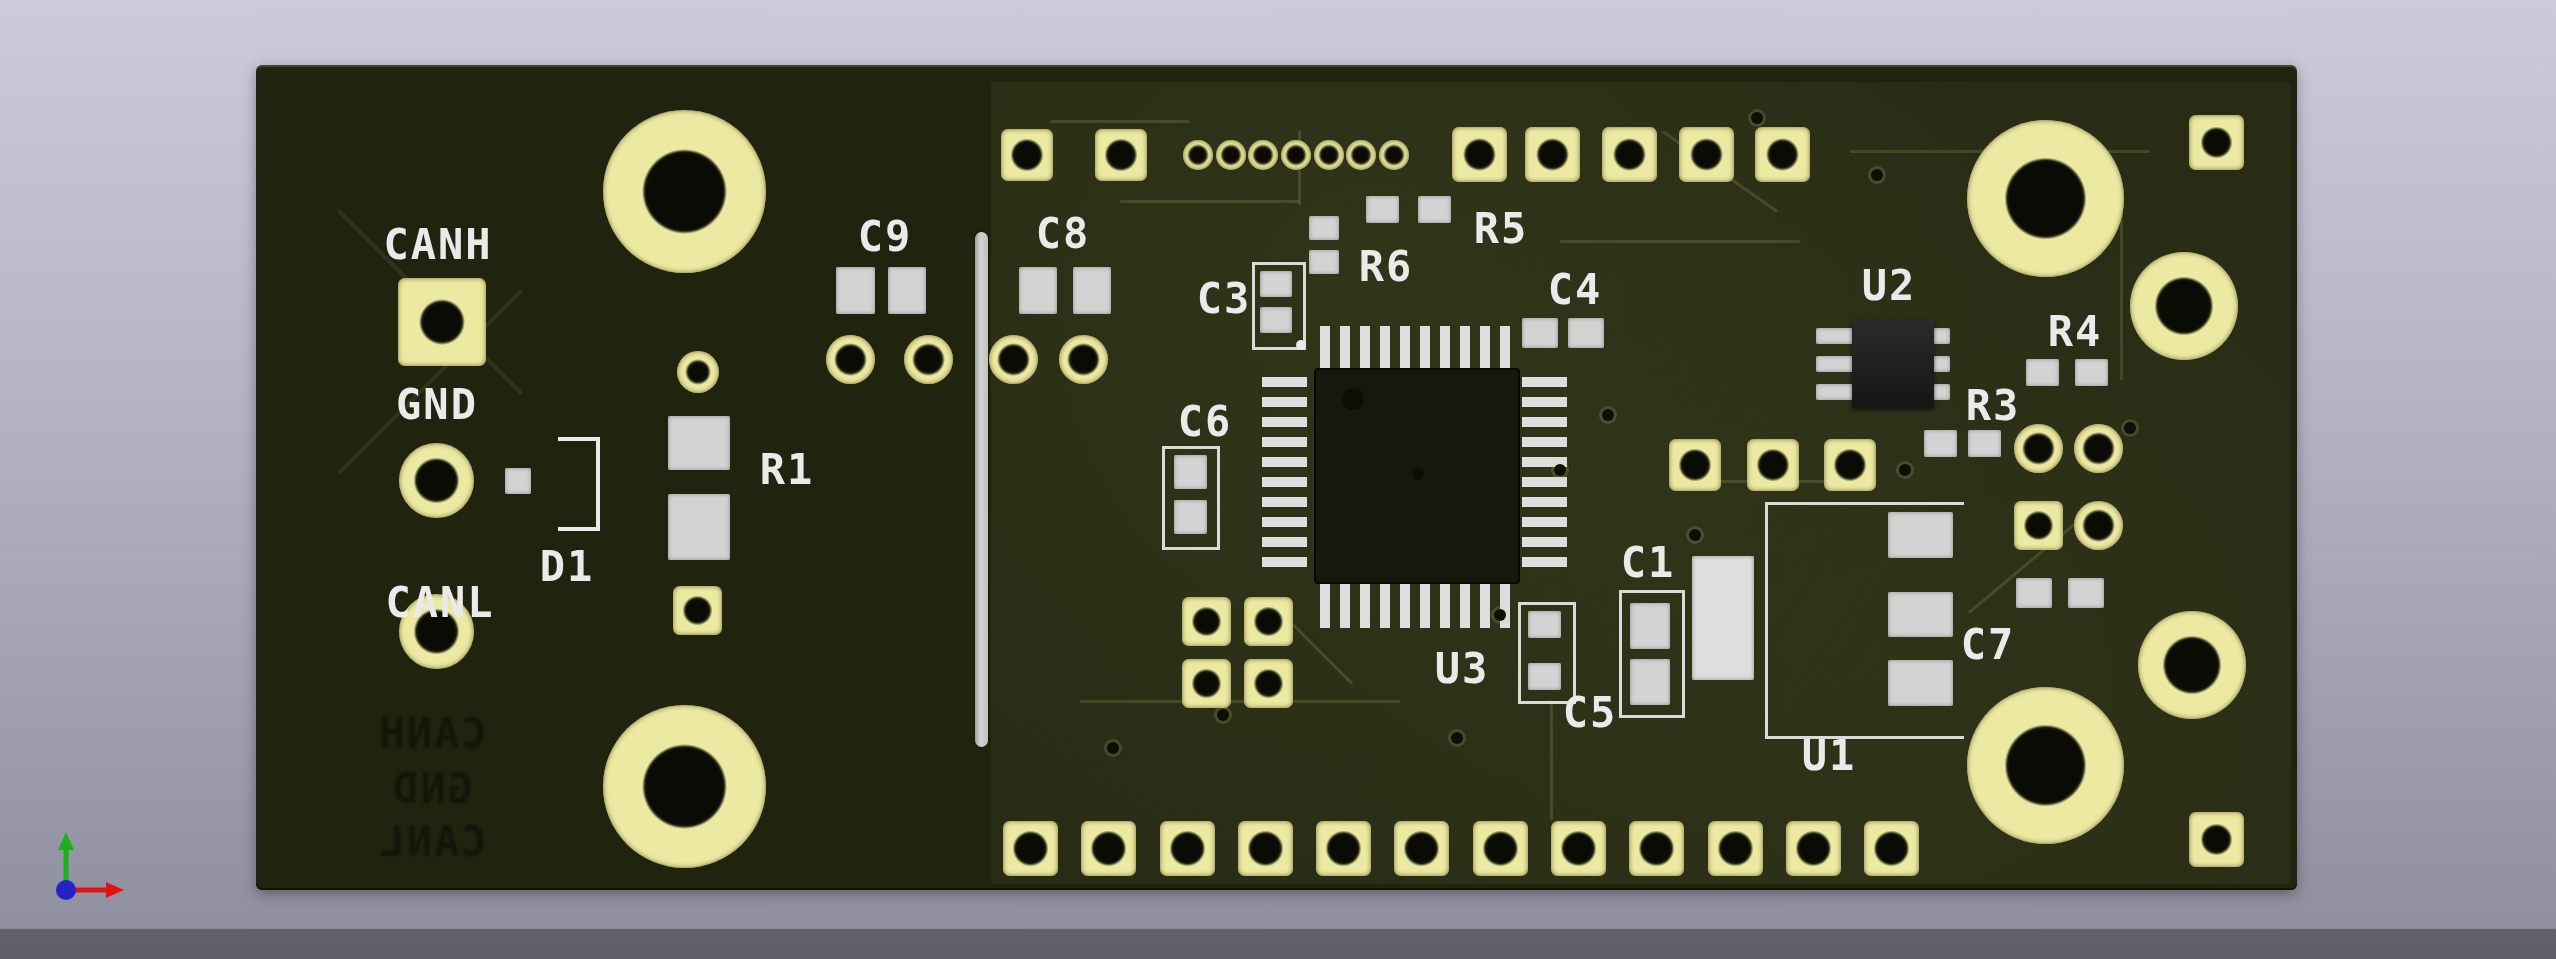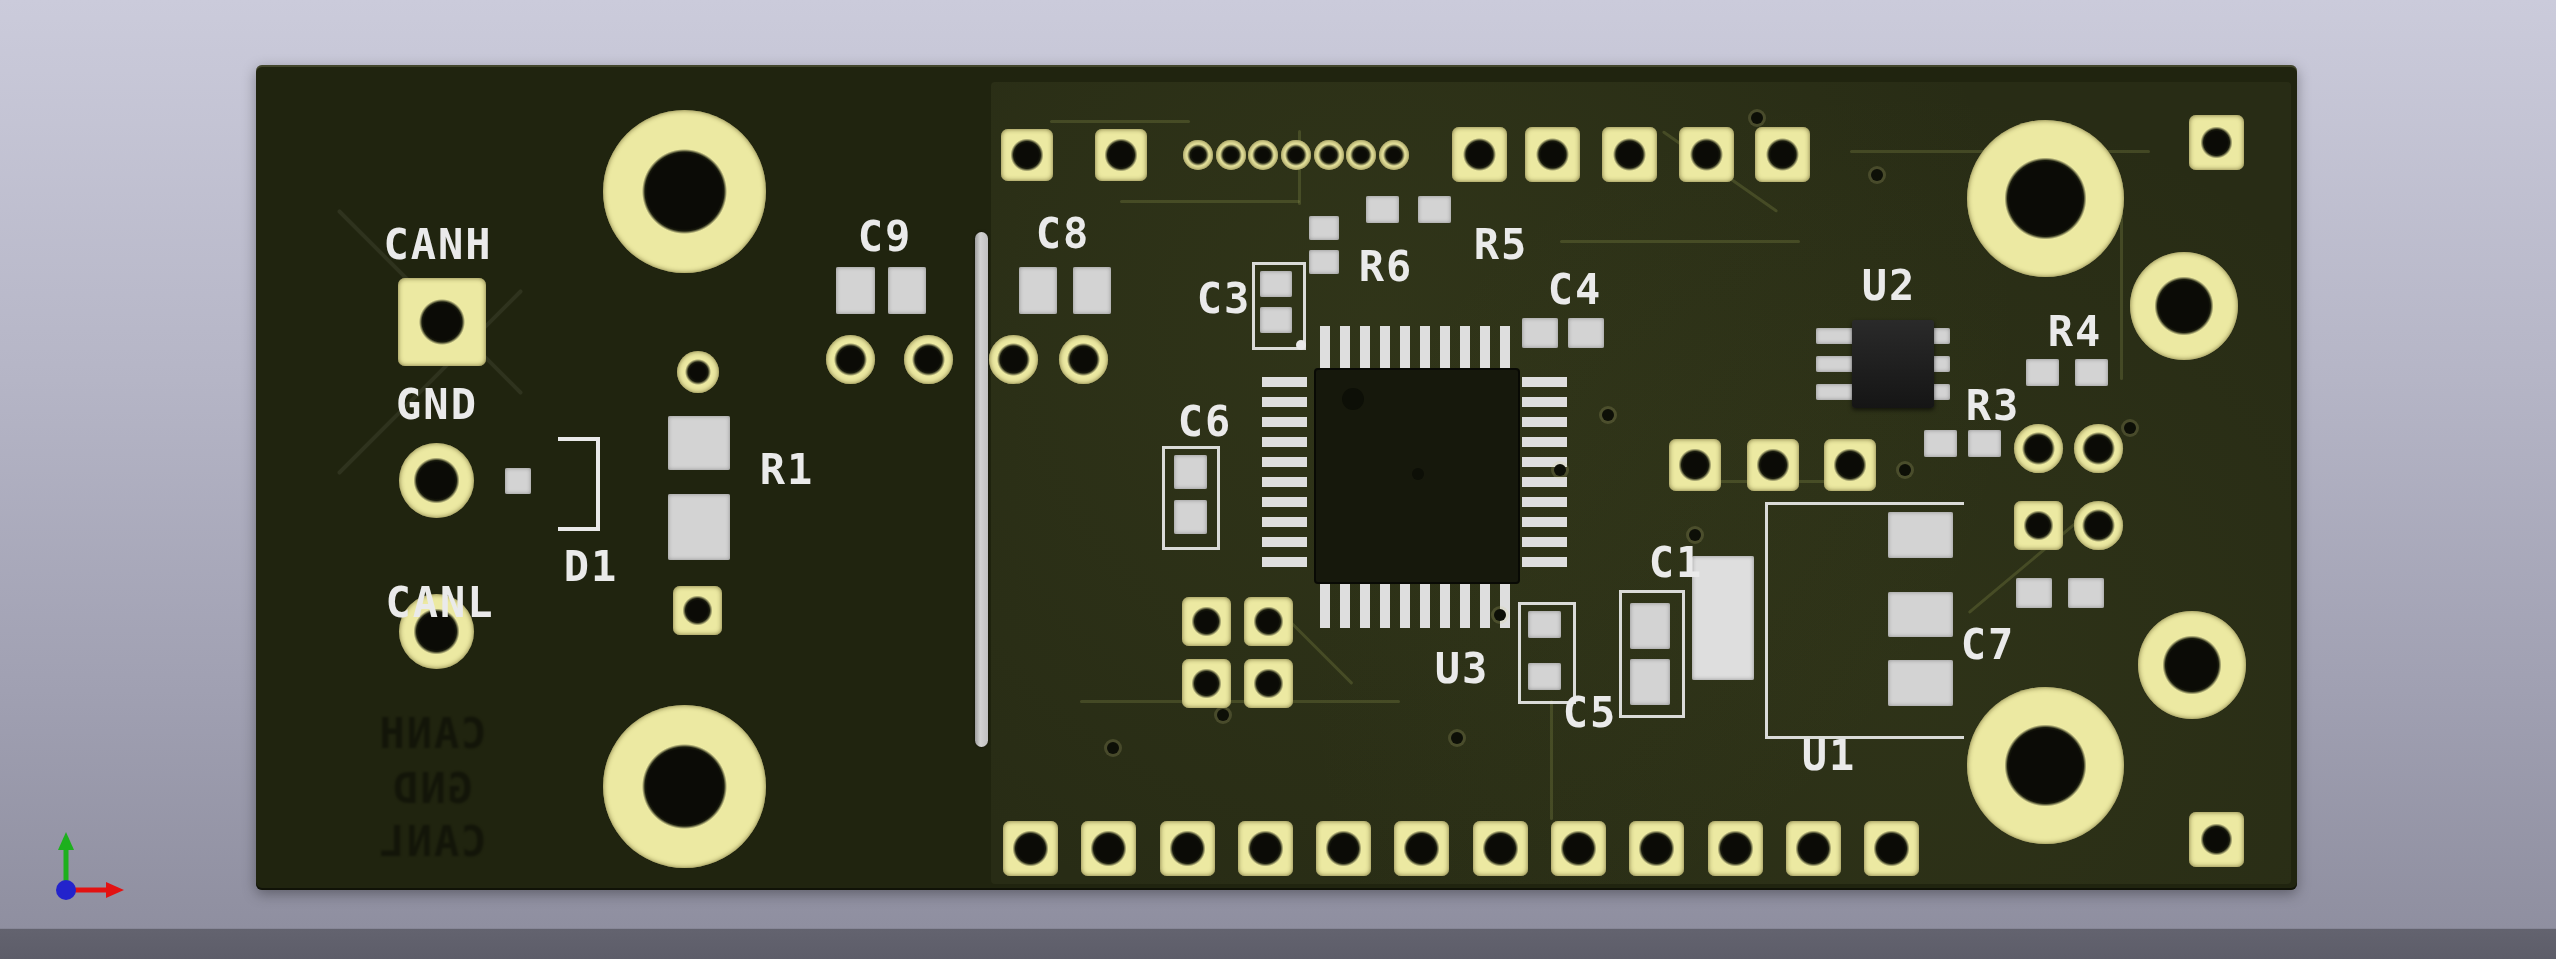--- a/index.html
+++ b/index.html
@@ -216,32 +216,32 @@
   <div class="via" style="left:1689px;top:529px;"></div>
   <div class="via" style="left:1899px;top:464px;"></div>
   <div class="via" style="left:1871px;top:169px;"></div>
   <div class="via" style="left:1751px;top:112px;"></div>
   <div class="via" style="left:2124px;top:422px;"></div>
   <div class="via" style="left:1494px;top:609px;"></div>
 
   <span class="lbl" style="left:438px;top:244px;">CANH</span>
   <span class="lbl" style="left:437px;top:404px;">GND</span>
   <span class="lbl" style="left:440px;top:562px;margin-top:40px;">CANL</span>
-  <span class="lbl" style="left:591px;top:566px;">D1</span>
+  <span class="lbl" style="left:567px;top:566px;">D1</span>
   <span class="lbl" style="left:787px;top:469px;">R1</span>
   <span class="lbl" style="left:885px;top:236px;text-align:center;">C9</span>
   <span class="lbl" style="left:1063px;top:233px;">C8</span>
   <span class="lbl" style="left:1224px;top:298px;">C3</span>
   <span class="lbl" style="left:1386px;top:266px;">R6</span>
-  <span class="lbl" style="left:1501px;top:228px;margin-top:16px;">R5</span>
+  <span class="lbl" style="left:1501px;top:228px;">R5</span>
   <span class="lbl" style="left:1575px;top:289px;">C4</span>
   <span class="lbl" style="left:1205px;top:421px;">C6</span>
   <span class="lbl" style="left:1462px;top:668px;">U3</span>
   <span class="lbl" style="left:1590px;top:712px;">C5</span>
-  <span class="lbl" style="left:1648px;top:562px;margin-left:28px;">C1</span>
+  <span class="lbl" style="left:1648px;top:562px;">C1</span>
   <span class="lbl" style="left:1829px;top:755px;">U1</span>
   <span class="lbl" style="left:1889px;top:285px;">U2</span>
   <span class="lbl" style="left:1993px;top:405px;">R3</span>
   <span class="lbl" style="left:2075px;top:331px;">R4</span>
   <span class="lbl" style="left:1988px;top:644px;">C7</span>
 
   <span class="ghost" style="left:432px;top:733px;">CANH</span>
   <span class="ghost" style="left:432px;top:788px;">GND</span>
   <span class="ghost" style="left:432px;top:841px;">CANL</span>
 

